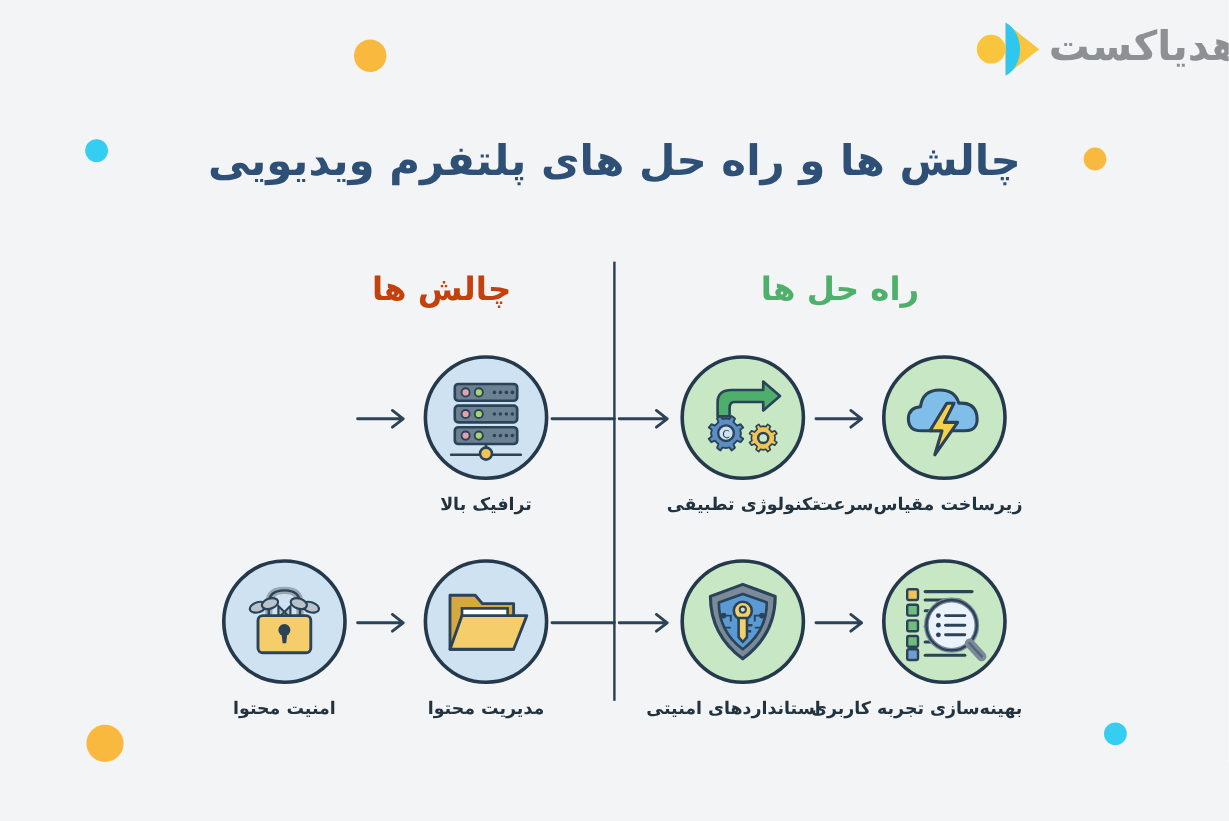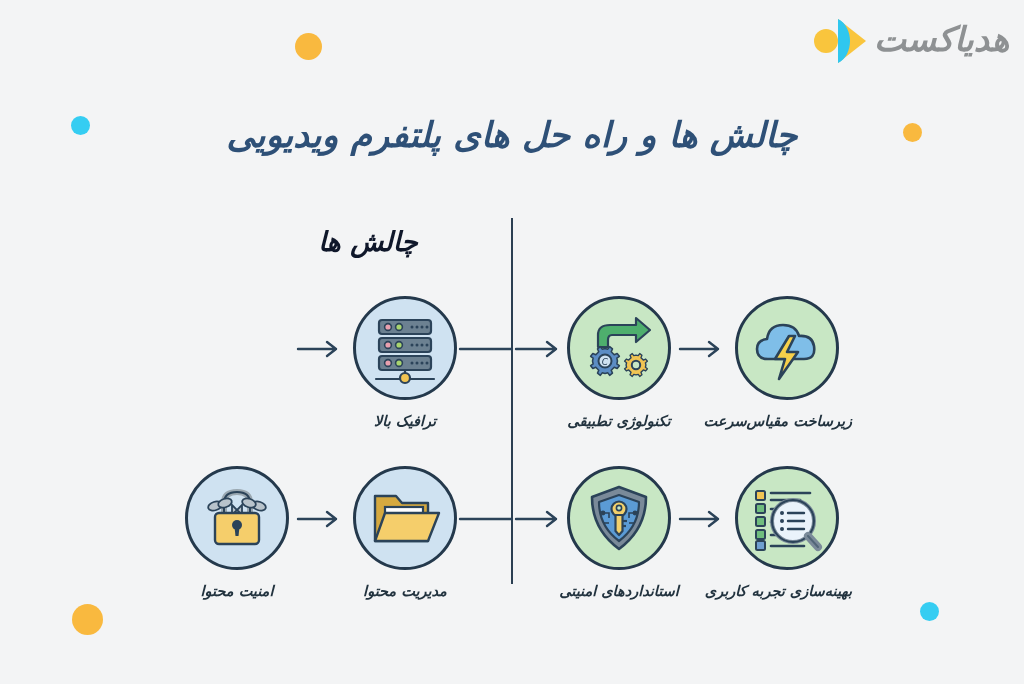--- a/index.html
+++ b/index.html
@@ -10,21 +10,20 @@
   body {
     font-family: "DejaVu Sans", sans-serif;
   }
   .canvas {
     position: relative;
     width: 1024px;
     height: 684px;
     background: #f3f4f5;
     overflow: hidden;
     direction: rtl;
-    font-style: italic;
   }
 
   
   .dot {
     position: absolute;
     border-radius: 50%;
   }
 
   
   .logo {
@@ -88,21 +87,21 @@
     top: 228px;
     font-family: "DejaVu Sans", sans-serif;
     font-size: 27px;
     font-weight: bold;
     line-height: 1;
   }
   .col-head.challenges {
     left: 248px;
     width: 240px;
     text-align: center;
-    color: #0f172a;
+    color: #c2410c;
   }
   .col-head.solutions {
     left: 560px;
     width: 280px;
     text-align: center;
     color: #4fb06b;
   }
 
   
   .node {
@@ -161,20 +160,21 @@
       </svg>
     </div>
     <div class="logo-text">هدیاکست</div>
   </div>
 
   <div class="title">چالش ها و راه حل های پلتفرم ویدیویی</div>
 
   <div class="divider"></div>
 
   <div class="col-head challenges">چالش ها</div>
+  <div class="col-head solutions">راه حل ها</div>
 
 
   <div class="node" style="left:340px; top:296px;">
     <div class="node-circle blue">
       <svg width="78" height="78" viewBox="0 0 78 78">
         <g stroke="#2b4359" stroke-width="2.2">
           <rect x="13" y="11" width="52" height="14" rx="3" fill="#6c8191"></rect>
           <rect x="13" y="29" width="52" height="14" rx="3" fill="#6c8191"></rect>
           <rect x="13" y="47" width="52" height="14" rx="3" fill="#6c8191"></rect>
         </g>

